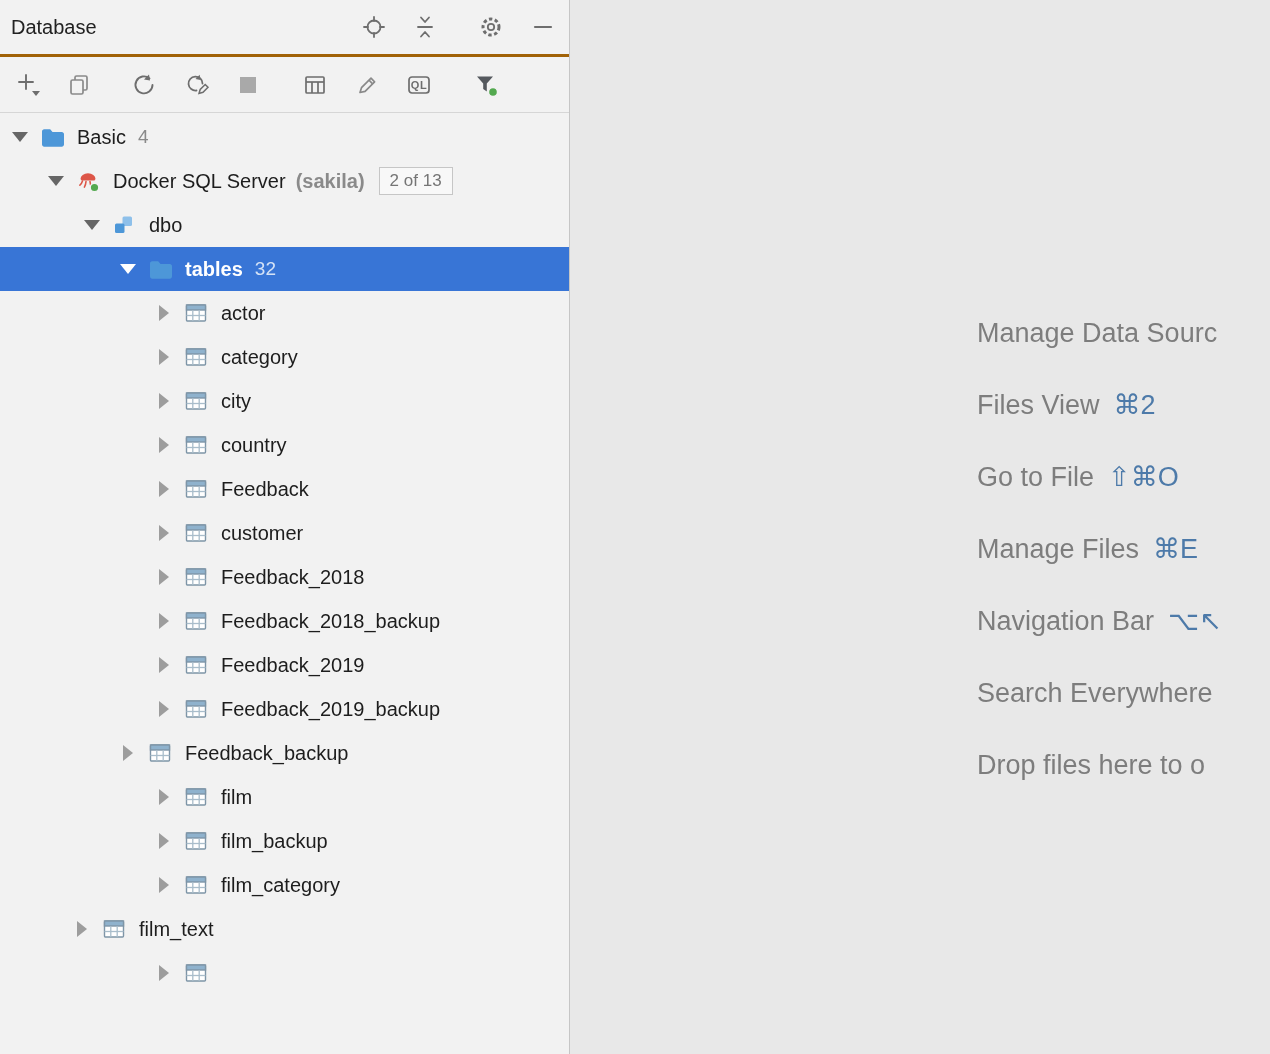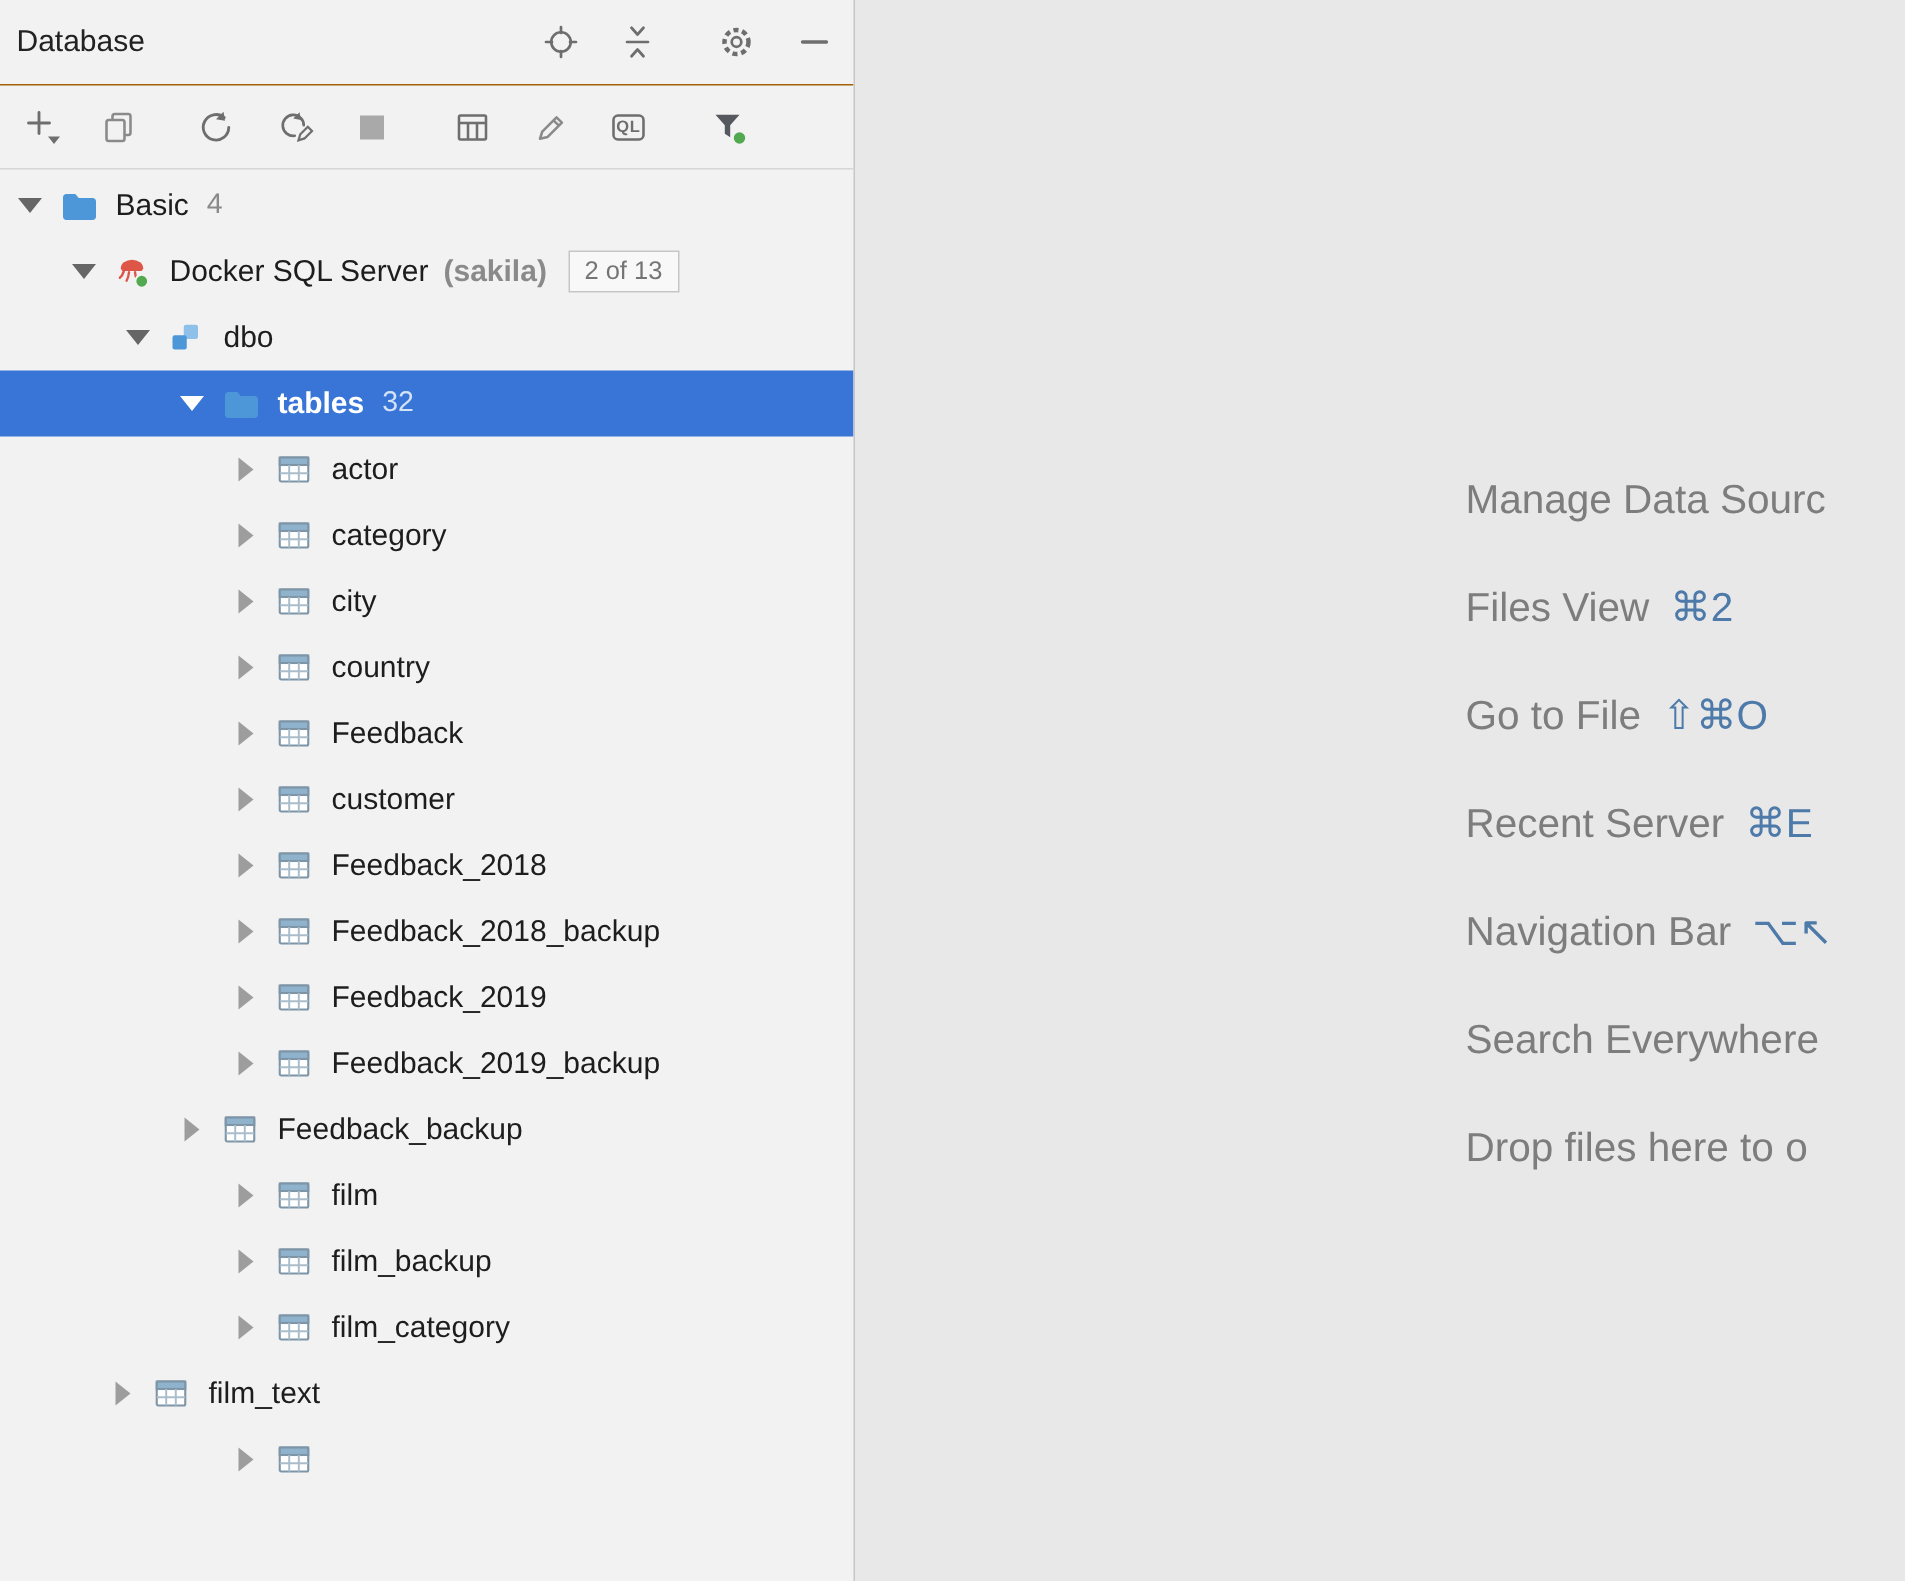--- a/index.html
+++ b/index.html
@@ -7,21 +7,21 @@
     width:1270px; height:1054px; overflow:hidden;
     font-family:"Liberation Sans","DejaVu Sans",sans-serif;
     background:#e8e8e8;
   }
   
   .left-panel {
     position:absolute; left:0; top:0; width:570px; height:1054px;
     background:#f2f2f2; border-right:1px solid #c6c6c6; overflow:hidden;
   }
   .panel-header {
-    position:relative; height:57px; border-bottom:1px solid #a16207;
+    position:relative; height:57px; border-bottom:3px solid #a16207;
     display:flex; align-items:center;
   }
   .panel-title { padding-left:11px; font-size:20px; color:#222; }
   .hdr-icon, .tb-icon {
     position:absolute; top:50%; transform:translateY(-50%);
     width:30px; height:30px; display:flex; align-items:center; justify-content:center;
     cursor:pointer;
   }
   .toolbar { position:relative; height:56px; border-bottom:1px solid #d6d6d6; }
   svg { display:block; }
@@ -425,21 +425,21 @@
       </div>
       <div class="shortcut-line">
         <span>Files View</span>
         <span class="keys">⌘2</span>
       </div>
       <div class="shortcut-line">
         <span>Go to File</span>
         <span class="keys">⇧⌘O</span>
       </div>
       <div class="shortcut-line">
-        <span>Recent Server</span>
+        <span>Manage Files</span>
         <span class="keys">⌘E</span>
       </div>
       <div class="shortcut-line">
         <span>Navigation Bar</span>
         <span class="keys">⌥↖</span>
       </div>
       <div class="shortcut-line">
         <span>Search Everywhere</span>
       </div>
       <div class="shortcut-line">

